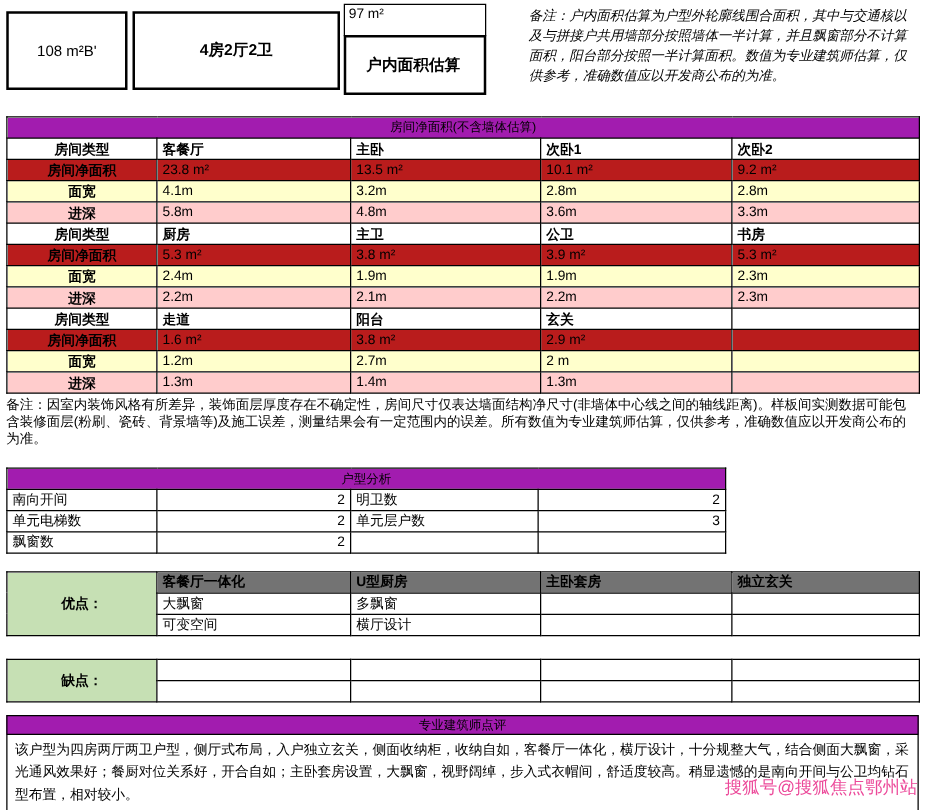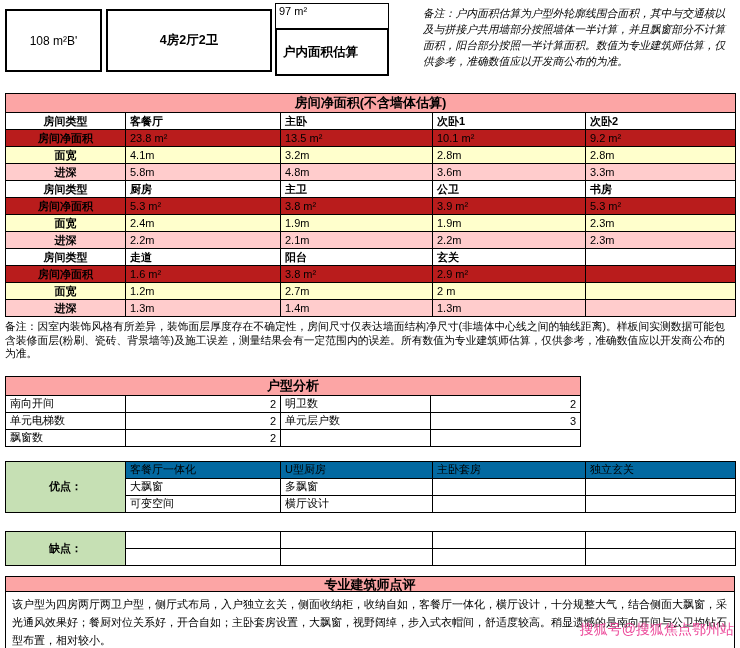--- a/index.html
+++ b/index.html
@@ -10,44 +10,44 @@
   }
   .page { padding:2px 2px 0 5px; }
 
   
   .top { display:flex; align-items:flex-start; height:78px; }
   .box { border:2px solid #000; height:63px; display:flex; align-items:center; justify-content:center; margin-top:7px; background:#fff; }
   .unit-box { width:97px; font-size:12px; }
   .layout-box { width:166px; margin-left:4px; font-weight:bold; font-size:12.5px; }
   .area-col { width:114px; margin-left:3px; margin-top:1px; }
   .area-val { border:1px solid #000; height:26px; font-size:11px; padding:1px 3px; }
-  .area-lbl { border:2px solid #000; margin-top:-1px; height:48px; font-weight:bold; font-size:12.5px; display:flex; align-items:center; padding-left:6px; }
+  .area-lbl { border:2px solid #000; margin-top:-1px; height:48px; font-weight:bold; font-size:12.5px; display:flex; align-items:center; padding-left:16px; }
   .remark { margin-left:34px; width:308px; font-size:10.8px; line-height:16px; margin-top:3px;font-style:italic; }
 
   
   table { border-collapse:collapse; table-layout:fixed; }
   td { border:1px solid #000; font-size:11px; height:17px; padding:0 4px; overflow:hidden; white-space:nowrap; vertical-align:middle; }
-  .sec-title { background:#fca5a5; font-weight:bold; text-align:center; font-size:13px; }
+  .sec-title { background:#a21caf; font-weight:normal; text-align:center; font-size:10px; }
   .lbl { font-weight:bold; text-align:center; }
 
   .room-table { width:730px; margin-top:13px; }
   .r-type td { background:#ffffff; font-weight:bold; }
   .r-area td { background:#b91c1c;margin-top:19px; }
   .r-width td { background:#ffffcc; }
   .r-depth td { background:#ffcccc; }
 
   .note { margin-top:3px; width:730px; font-size:10.8px; line-height:13.5px; }
 
   .analysis-table { width:575px; margin-top:15px; }
   .num { text-align:right; }
 
   .pros-table { width:730px; margin-top:14px; }
   .cons-table { width:730px; margin-top:18px; }
   .green { background:#c6e0b4; font-weight:bold; text-align:center; }
-  .blue  { background:#0369a1; font-weight:normal; }
+  .blue  { background:#737373; font-weight:bold; }
 
   .review { margin-top:10px; width:730px; }
   .review-title { border:1px solid #000; height:16px; line-height:16px; }
   .review-body { border:1px solid #000; border-top:none; padding:3px 6px 5px 6px; font-size:11px; line-height:18px; min-height:56px; }
 
   .watermark { position:absolute; right:6px; top:621px; font-size:14px; color:#ec4899; }
 </style>
 </head>
 <body>
 

